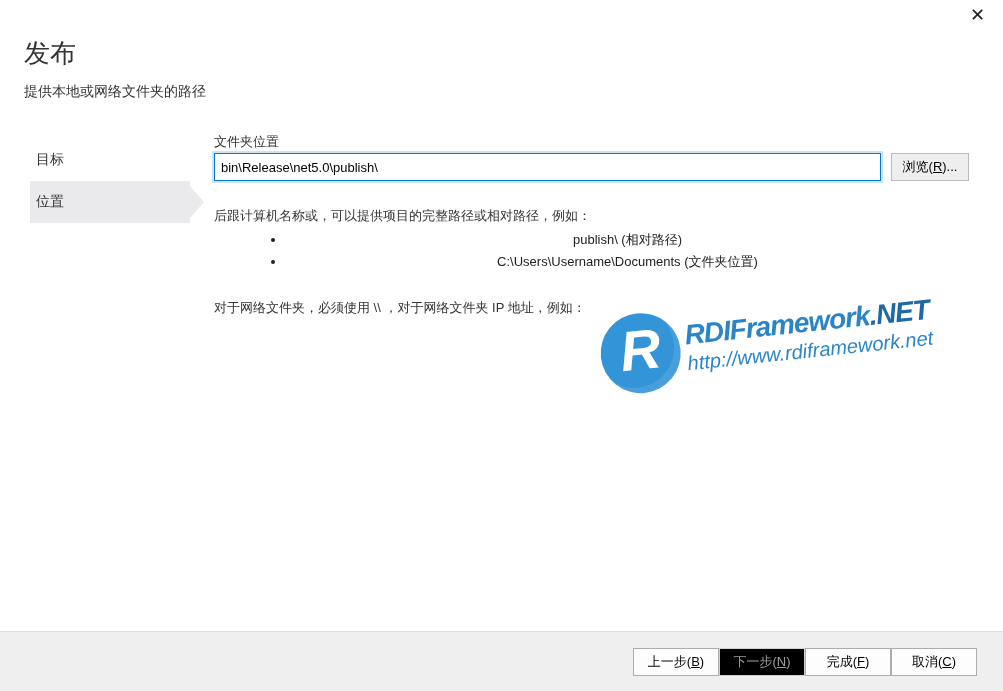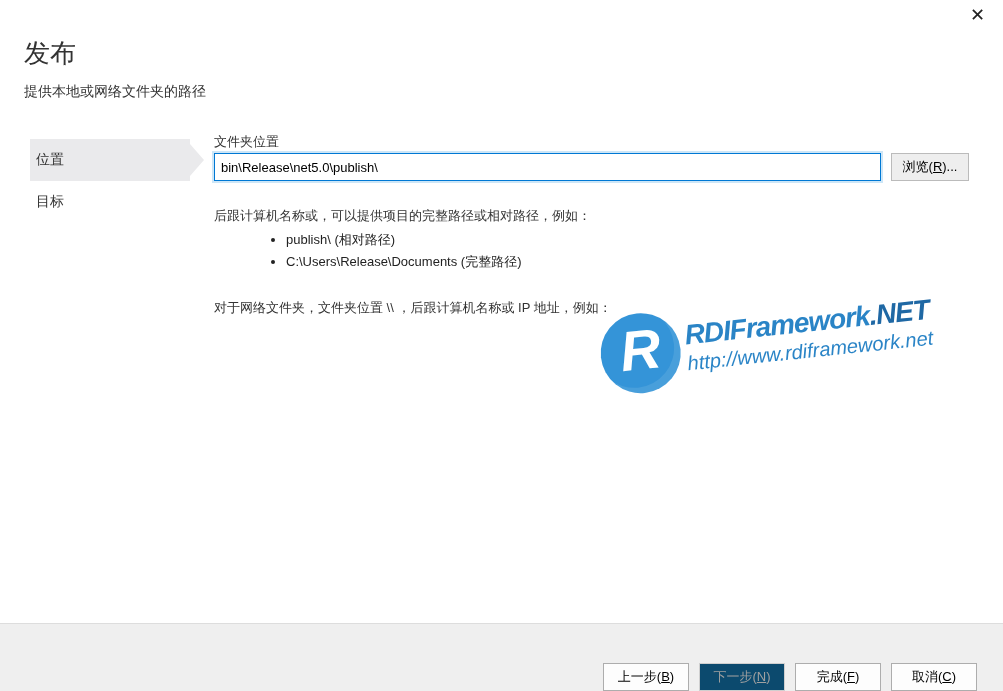--- a/index.html
+++ b/index.html
@@ -103,20 +103,21 @@
   .info-line { font-size: 13px; color: #333; }
   .info-block + .info-block { margin-top: 26px; }
   ul.ex {
     margin: 4px 0 0 72px;
     padding: 0;
   }
   ul.ex li {
     list-style: disc;
     font-size: 13px;
     padding: 2px 0;
+    text-align: center;
   }
   .blur {
     filter: blur(5px);
     user-select: none;
     display: inline-block;
   }
   .watermark {
     position: absolute;
     left: 600px; top: 300px;
     transform: rotate(-6deg);
@@ -150,79 +151,78 @@
   .watermark .wm-text .l2 {
     font-size: 20px;
     font-style: italic;
     color: #1f7ec4;
     line-height: 1.2;
     margin-top: 2px;
   }
   .footer {
     position: absolute;
     left: 0; right: 0; bottom: 0;
-    height: 68px;
+    height: 60px;
     background: #efefef;
     border-top: 1px solid #ddd;
     display: flex;
     justify-content: flex-end;
-    align-items: flex-end;
+    align-items: center;
     padding-right: 26px;
-    gap: 10px;
   }
   .footer button {
     width: 86px;
     height: 28px;
     background: #fdfdfd;
     border: 1px solid #adadad;
     font-size: 13px;
     cursor: pointer;
     font-family: inherit;
   }
   .footer button:disabled {
     color: #a0a0a0;
-    background: #0c4a6e;
+    background: #000000;
     border-color: #cfcfcf;
     cursor: default;
   }
   .u { text-decoration: underline; }
 </style>
 </head>
 <body>
 
 <div class="close-btn">✕</div>
 
 <div class="header">
   <h1 class="title">发布</h1>
   <div class="subtitle">提供本地或网络文件夹的路径</div>
 </div>
 
 <div class="body-area">
   <div class="side-nav">
+    <div class="nav-item">目标</div>
     <div class="nav-item active">位置</div>
-    <div class="nav-item">目标</div>
   </div>
 
   <div class="main-col">
     <div class="field-label">文件夹位置</div>
     <div class="path-row">
       <input class="path-input" type="text" value="bin\Release\net5.0\publish\" style="">
       <button class="browse-btn">浏览(<span class="u">R</span>)...</button>
     </div>
 
     <div class="info-block">
       <div class="info-line">后跟计算机名称或，可以提供项目的完整路径或相对路径，例如：</div>
       <ul class="ex">
         <li>publish\ (相对路径)</li>
-        <li>C:\Users\Release\Documents (完整路径)</li>
+        <li>C:\Users\Username\Documents (文件夹位置)</li>
       </ul>
     </div>
 
     <div class="info-block">
-      <div class="info-line">对于网络文件夹，文件夹位置 \\ ，后跟计算机名称或 IP 地址，例如：</div>
+      <div class="info-line">对于网络文件夹，必须使用 \\ ，对于网络文件夹 IP 地址，例如：</div>
     </div>
   </div>
 </div>
 
 <div class="watermark">
   <span class="circle">R</span>
   <span class="wm-text">
     <div class="l1"><span>RDIFramework</span><span class="dotnet">.NET</span></div>
     <div class="l2">http://www.rdiframework.net</div>
   </span>

